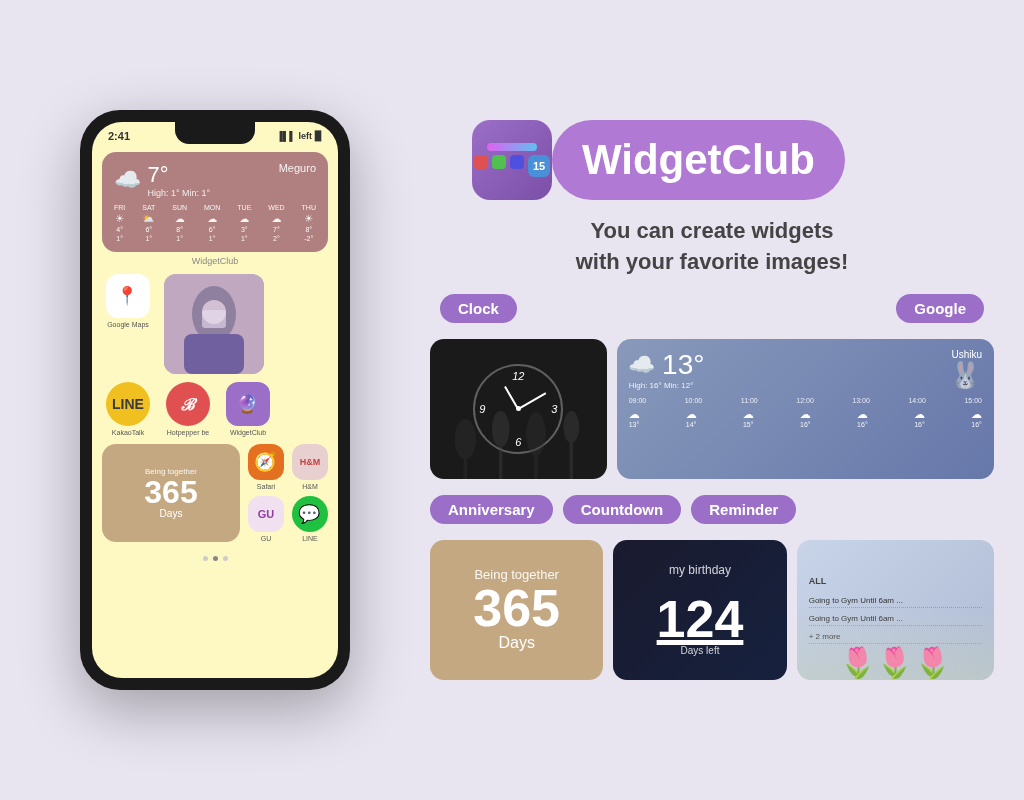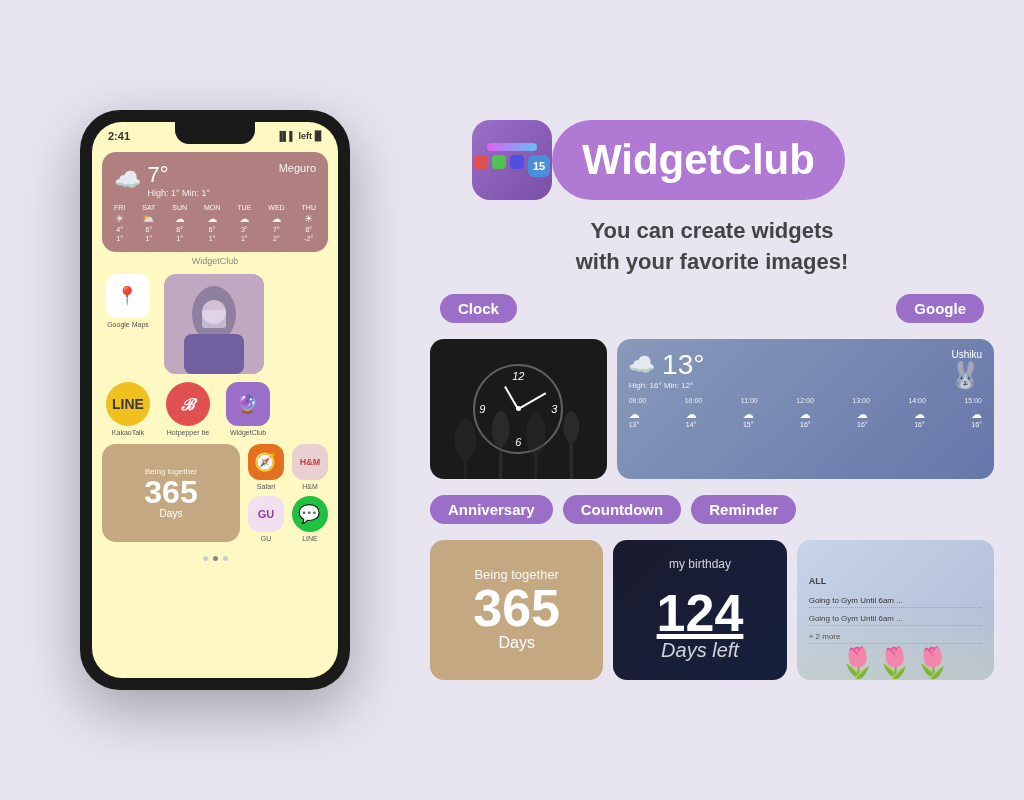--- a/index.html
+++ b/index.html
@@ -438,21 +438,21 @@
       height: 140px;
       display: flex;
       flex-direction: column;
       align-items: center;
       justify-content: center;
       color: white;
     }
 
     .cd-label { font-size: 12px; opacity: 0.8; margin-bottom: 16px; }
     .cd-number { font-size: 52px; font-weight: 700; line-height: 1; text-decoration: underline; }
-    .cd-days { font-size: 20px; opacity: 0.8; font-style: italic; }
+    .cd-days { font-size: 10px; opacity: 0.8; }
 
     
     .reminder-preview {
       background: linear-gradient(135deg, #c8d4e8, #b0bcd4);
       height: 140px;
       padding: 10px 12px;
       display: flex;
       flex-direction: column;
       justify-content: center;
       gap: 4px;

